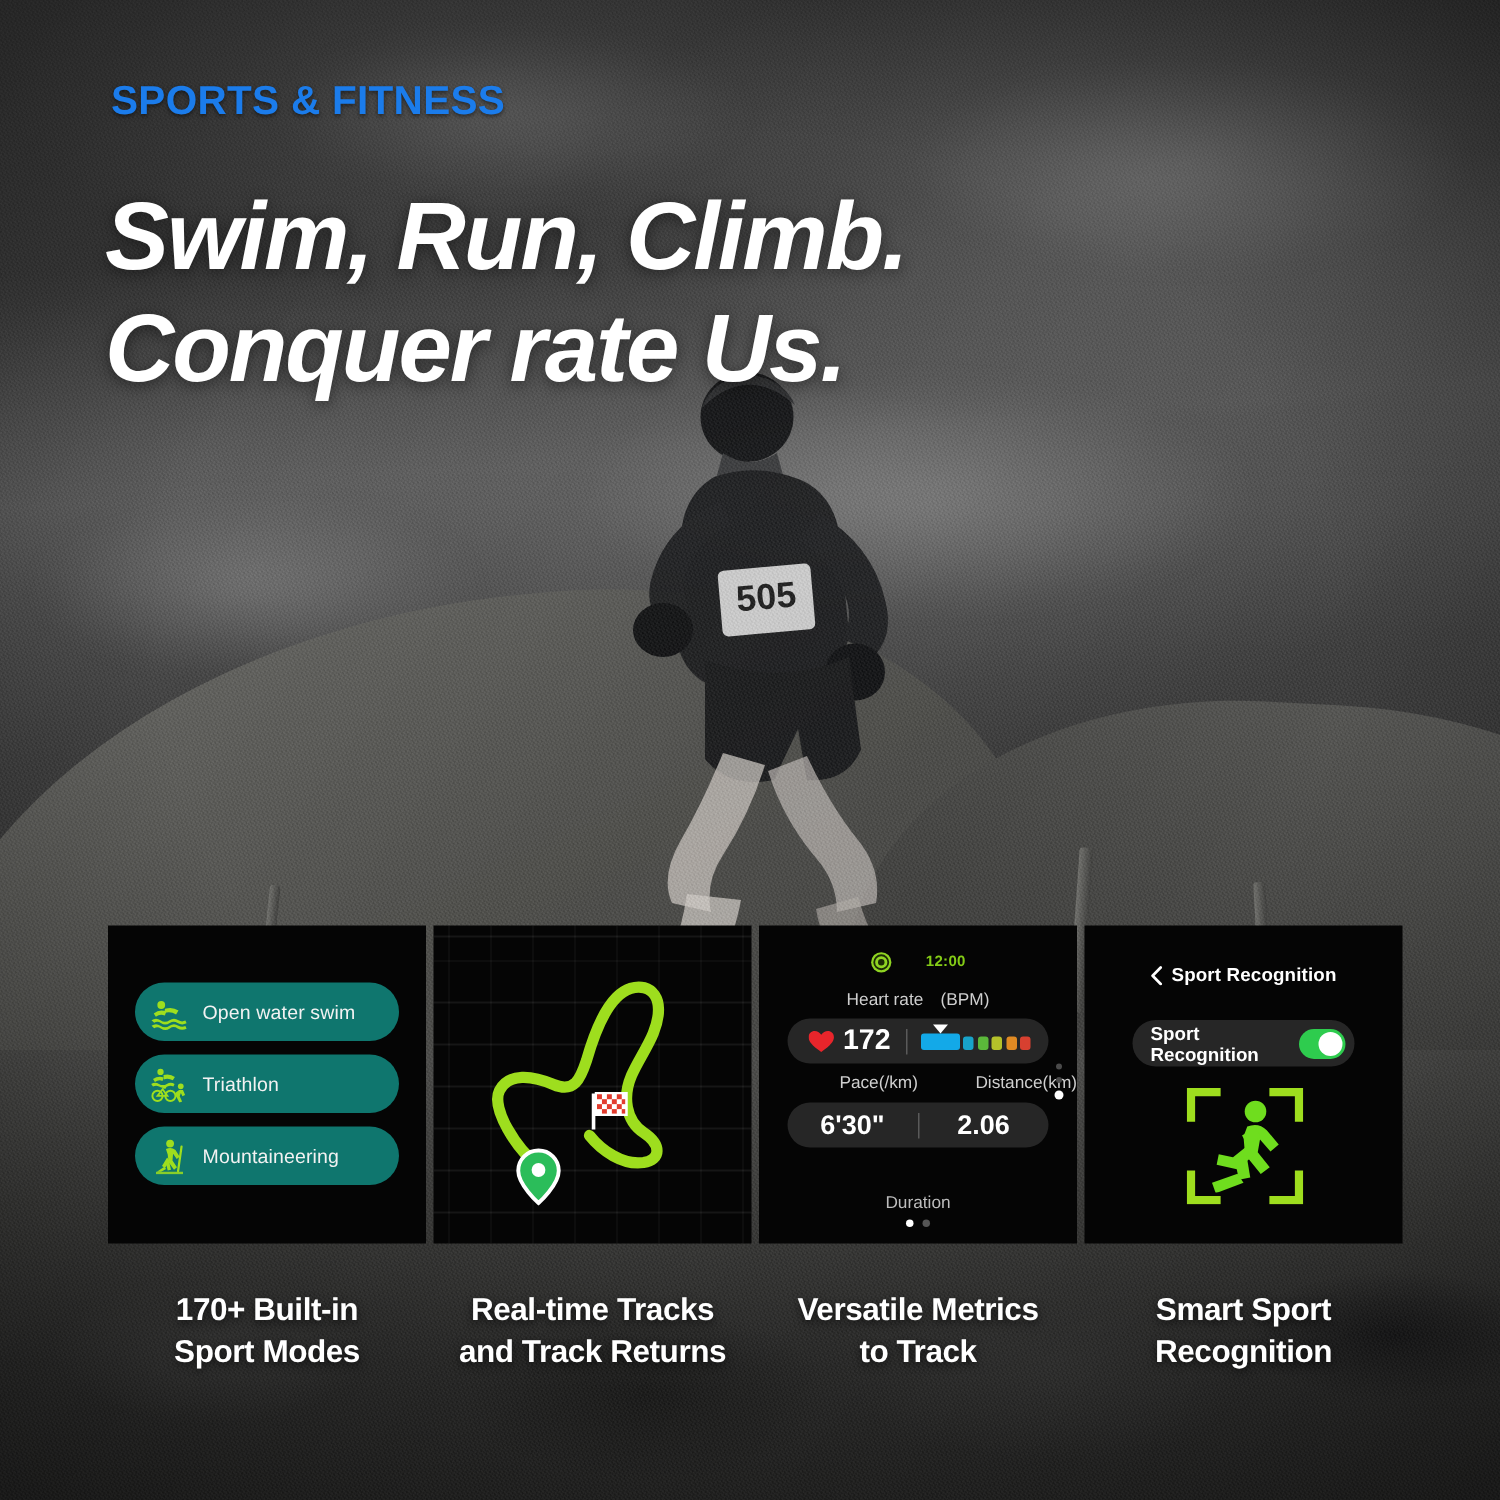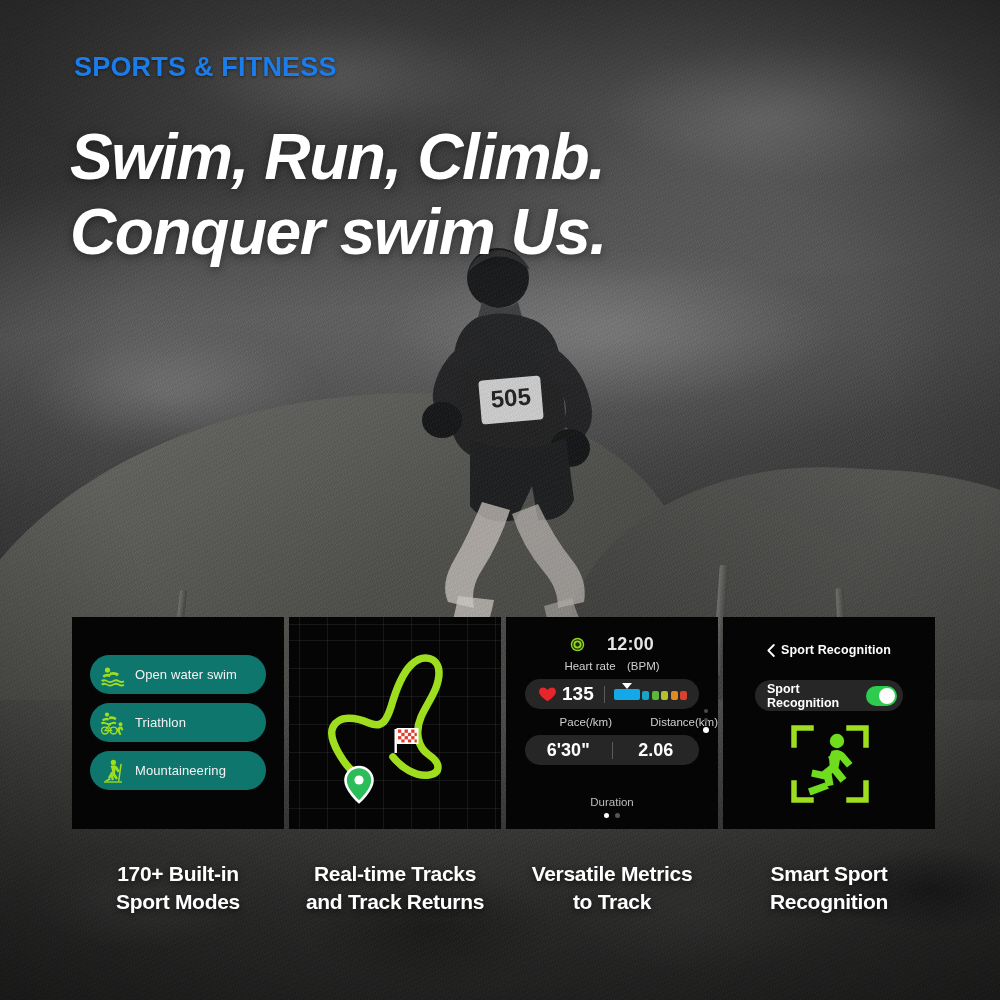--- a/index.html
+++ b/index.html
@@ -111,21 +111,21 @@
       repeating-linear-gradient(90deg, rgba(170,170,170,.13) 0 1px, rgba(0,0,0,0) 1px 28px),
       repeating-linear-gradient(0deg, rgba(170,170,170,.13) 0 1px, rgba(0,0,0,0) 1px 28px);
     background-position:10px 8px;
     opacity:.85;
   }
   .mapsvg { position:absolute; inset:0; }
 
   
   .w3 { position:absolute; inset:0; }
   .rowtime { position:absolute; top:17px; left:0; width:100%; display:flex; justify-content:center; align-items:center; gap:6px; }
-  .rowtime .t { color:#e5e5e5; font-size:18px; font-weight:bold; letter-spacing:.2px;margin-left:16px; }
+  .rowtime .t { color:#84cc16; font-size:10px; font-weight:bold; letter-spacing:.2px;margin-left:16px; }
   .caplabel { position:absolute; width:100%; text-align:center; color:#cfcfcf; font-size:11.5px; }
   .valpill {
     position:absolute; height:30px; background:#262626; border-radius:16px;
     display:flex; align-items:center;
   }
   .hrheart { width:17px; height:15px; margin-left:14px; flex:0 0 17px; }
   .hrnum { color:#ffffff; font-size:19px; font-weight:bold; margin-left:6px; }
   .vdiv { width:1px; height:17px; background:#5a5a5a; margin:0 9px 0 10px; }
   .zones { display:flex; align-items:flex-end; gap:2.5px; position:relative; }
   .zone-main { width:26px; height:11px; background:#13a9e8; border-radius:2px; }
@@ -222,21 +222,21 @@
   </svg>
 
   <div class="grain"></div>
   <div class="toplight"></div>
   <div class="vignette"></div>
 </div>
 
 <div class="eyebrow">SPORTS &amp; FITNESS</div>
 <div class="headline">
   <div>Swim, Run, Climb.</div>
-  <div>Conquer swim Us.</div>
+  <div>Conquer rate Us.</div>
 </div>
 
 <div id="cards">
 
   <div class="card">
     <div class="pill-list">
 
       <div class="pill">
         <svg class="picon" viewBox="0 0 26 24">
           <g fill="#9ede1e">
@@ -335,21 +335,21 @@
         </svg>
         <span class="t">12:00</span>
       </div>
 
       <div class="caplabel" style="top:42px;">Heart rate　(BPM)</div>
 
       <div class="valpill" style="left:19px; top:62px; width:174px;">
         <svg class="hrheart" viewBox="0 0 18 16">
           <path d="M9 15.2 C 2.2 10.6, 0 7.6, 0 4.8 C 0 2.1, 2 0.4, 4.3 0.4 C 6.1 0.4, 7.9 1.4, 9 3.1 C 10.1 1.4, 11.9 0.4, 13.7 0.4 C 16 0.4, 18 2.1, 18 4.8 C 18 7.6, 15.8 10.6, 9 15.2z" fill="#e8252b"></path>
         </svg>
-        <span class="hrnum">135</span>
+        <span class="hrnum">172</span>
         <span class="vdiv"></span>
         <span class="zones">
           <span class="zone-main"></span>
           <span class="zmark"></span>
           <span class="zone" style="background:#18a3c9;"></span>
           <span class="zone" style="background:#5bb83a;"></span>
           <span class="zone" style="background:#b4c12a;"></span>
           <span class="zone" style="background:#e08a23;"></span>
           <span class="zone" style="background:#d84030;"></span>
         </span>

